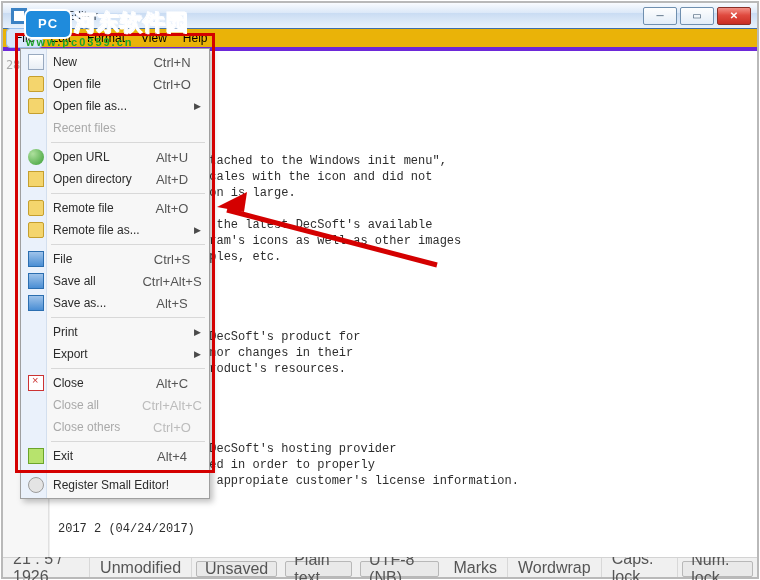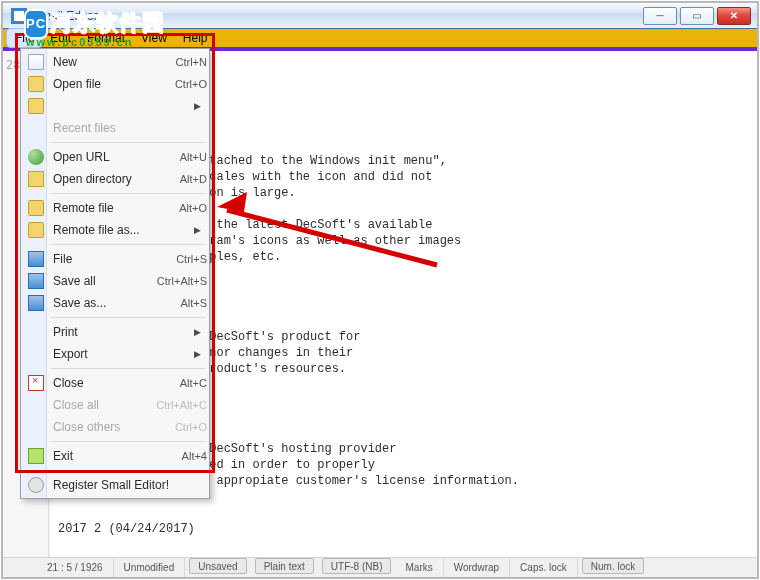--- a/index.html
+++ b/index.html
@@ -19,31 +19,31 @@
   .menubar { height:22px; background:#eab308; border-bottom:4px solid #6d28d9; display:flex; align-items:center; padding:0 4px; font-size:12px; }
   .menubar .menu { padding:2px 8px; border-radius:3px; }
   .menubar .menu.open { background:#d9e8fb; outline:1px solid #9cc1ec; }
 
   
   .workspace { position:relative; height: calc(100% - 26px - 22px - 20px); background:#ededed; display:flex; }
   .gutter { width:46px; background:#f7f7f7; border-right:1px solid #e0e0e0; text-align:right; padding:6px 6px 0 0; color:#a9a9a9; font-family:Consolas,monospace; font-size:12px; line-height:16px; }
   .editor { flex:1; background:#ffffff; padding:6px 8px; font-family:Consolas,"Courier New",monospace; font-size:12px; line-height:16px; color:#2d2d2d; white-space:pre; overflow:hidden; border-left:1px solid #eee; }
 
   
-  .statusbar { height:20px; border-top:1px solid #d3d3d3; background:#f0f0f0; display:flex; align-items:flex-start; font-size:10px; color:#555;padding-left:34px; }
+  .statusbar { height:20px; border-top:1px solid #d3d3d3; background:#f0f0f0; display:flex; align-items:flex-end; font-size:16px; color:#555; }
   .statusbar .cell { padding:0 10px; border-right:1px solid #d8d8d8; height:100%; display:flex; align-items:center; }
   .statusbar .cell.btn { background:#e9e9e9; border:1px solid #b8b8b8; border-radius:2px; height:16px; margin:0 4px; padding:0 8px; }
 
   
   .dropdown { position:absolute; top:48px; left:20px; width:190px; background:#f7f7f7; border:1px solid #9f9f9f; box-shadow:3px 3px 6px rgba(0,0,0,.25); z-index:50; padding:2px; }
   .dropdown .iconcol { position:absolute; left:0; top:0; bottom:0; width:26px; background:#eaf1fb; border-right:1px solid #d3dfee; }
   .dropdown .mi { position:relative; height:22px; display:flex; align-items:center; padding-left:30px; font-size:12px; color:#2b2b2b; }
   .dropdown .mi.disabled { color:#a9a9a9; }
   .dropdown .mi .lbl { flex:1; }
-  .dropdown .mi .sc { width:70px; text-align:right; color:#555; font-size:11px; }
+  .dropdown .mi .sc { width:70px; text-align:center; color:#555; font-size:13px; }
   .dropdown .mi.disabled .sc { color:#bcbcbc; }
   .dropdown .sep { height:1px; margin:3px 2px 3px 28px; background:#d8d8d8; }
   .dropdown .mi .arrow { position:absolute; right:6px; font-size:9px; color:#4a4a4a; }
   .dropdown .mi .ic { position:absolute; left:5px; width:16px; height:16px; }
 
   
   .ic-new { background:linear-gradient(#fff,#e8eef5); border:1px solid #98a9bf; }
   .ic-open { background:#f4d56d; border:1px solid #c59f2e; border-radius:2px; }
   .ic-url  { background:radial-gradient(circle at 30% 30%,#aee09d,#3a9e34); border-radius:50%; }
   .ic-dir  { background:#f4d56d; border:1px solid #c59f2e; }
@@ -54,21 +54,21 @@
   .ic-reg  { background:#e4e4e4; border:1px solid #9c9c9c; border-radius:50%; }
 
   
   .callout-box { position:absolute; top:33px; left:15px; width:200px; height:440px; border:3px solid #d40000; z-index:80; pointer-events:none; }
   .arrow-svg { position:absolute; top:180px; left:212px; width:230px; height:90px; z-index:90; pointer-events:none; }
 
   
   .watermark { position:absolute; top:8px; left:26px; font-size:22px; font-weight:bold; letter-spacing:1px; z-index:200; pointer-events:none; font-family:"Microsoft YaHei","SimHei",sans-serif; }
   .watermark .cn { color:#3b82f6; -webkit-text-stroke:1px #fff; text-shadow:1px 1px 0 #fff,-1px -1px 0 #fff; }
   .watermark .url { display:block; font-size:11px; color:#1ea229; letter-spacing:2px; -webkit-text-stroke:0; text-shadow:none; margin-top:-2px; }
-  .watermark .logo { display:inline-block; width:20px; height:26px; background:#1f8bdc; border-radius:5px; color:#fff; text-align:center; line-height:26px; font-size:13px; font-weight:bold; vertical-align:middle; margin-right:4px; -webkit-text-stroke:0; text-shadow:none; box-shadow:0 0 0 2px #fff; }
+  .watermark .logo { display:inline-block; width:44px; height:26px; background:#1f8bdc; border-radius:5px; color:#fff; text-align:center; line-height:26px; font-size:13px; font-weight:bold; vertical-align:middle; margin-right:4px; -webkit-text-stroke:0; text-shadow:none; box-shadow:0 0 0 2px #fff; }
 </style>
 </head>
 <body>
 
 <div class="page">
 
   <div class="titlebar">
     <svg class="icon" viewBox="0 0 16 16">
         <rect width="16" height="16" fill="#3b82c4"></rect>
         <rect x="3" y="3" width="10" height="10" fill="#fff"></rect>
@@ -173,20 +173,21 @@
     <span class="lbl">New</span>
       <span class="sc">Ctrl+N</span>
     </div>
   <div class="mi">
     <span class="ic ic-open"></span>
     <span class="lbl">Open file</span>
       <span class="sc">Ctrl+O</span>
     </div>
   <div class="mi">
     <span class="ic ic-open"></span>
+    <span class="lbl">Open file as...</span>
       <span class="arrow">▶</span>
     </div>
   <div class="mi disabled">
     <span class="lbl">Recent files</span>
     </div>
 
   <div class="sep"></div>
 
   <div class="mi">
     <span class="ic ic-url"></span>

